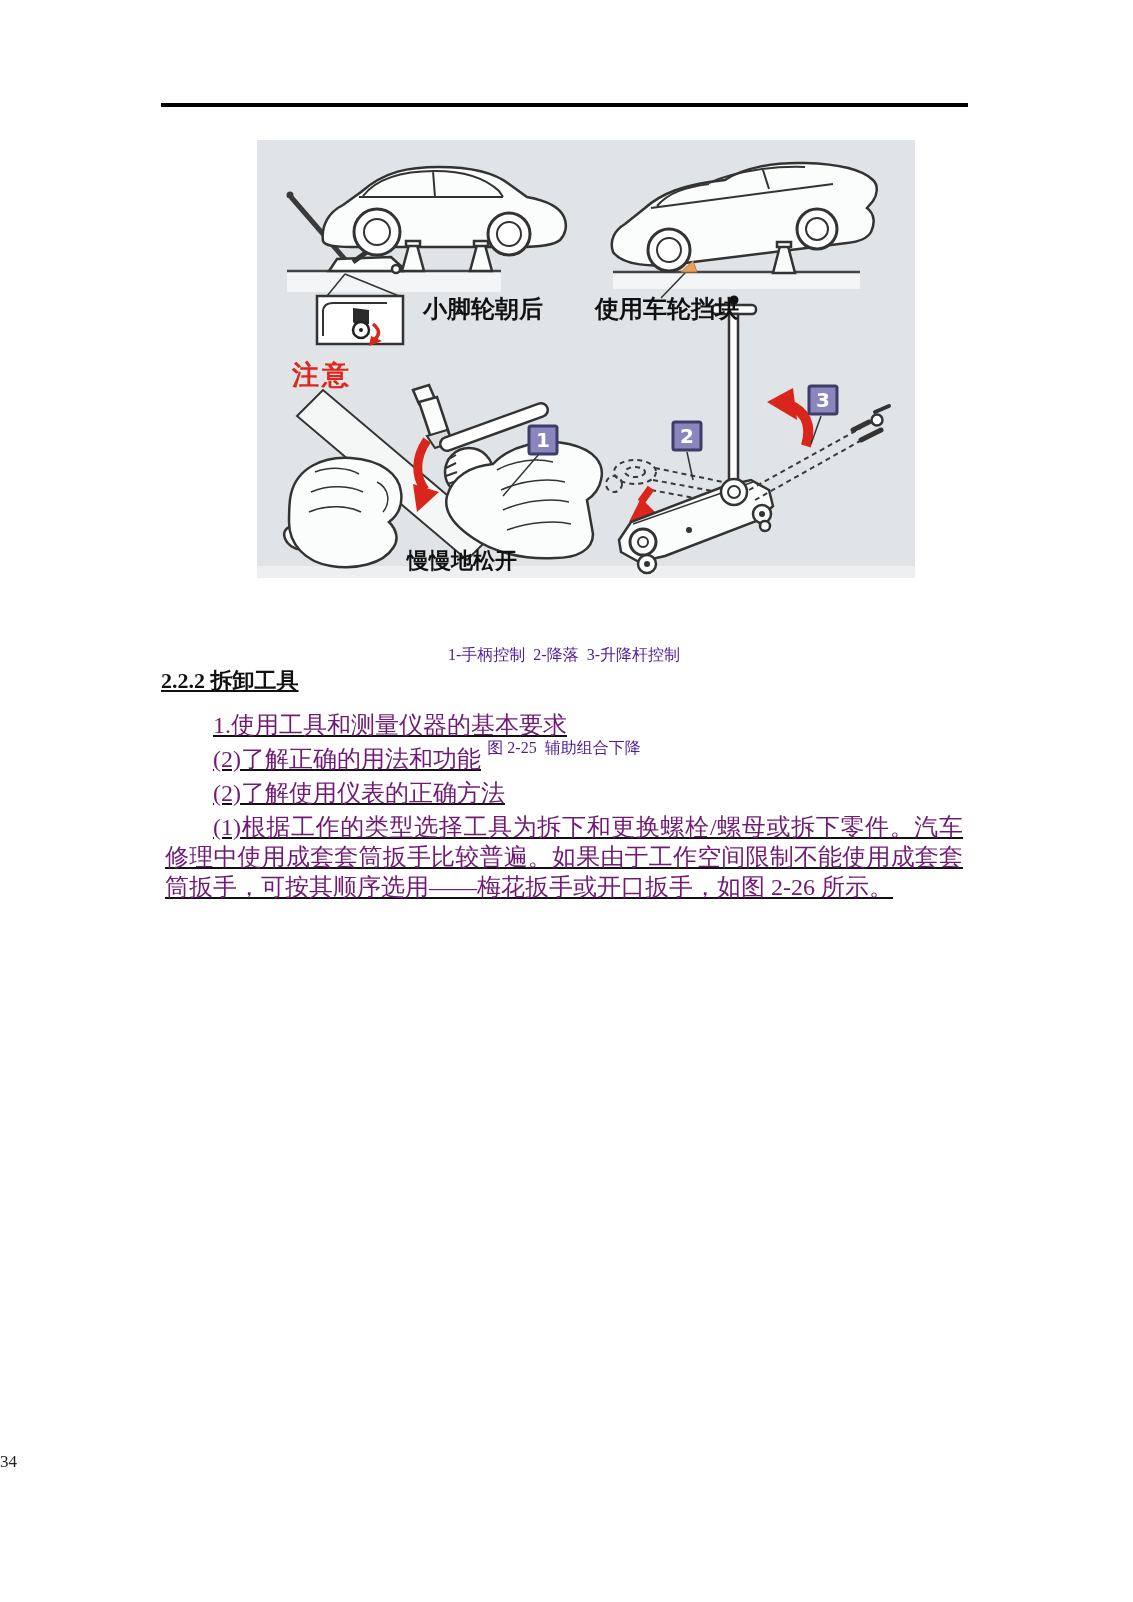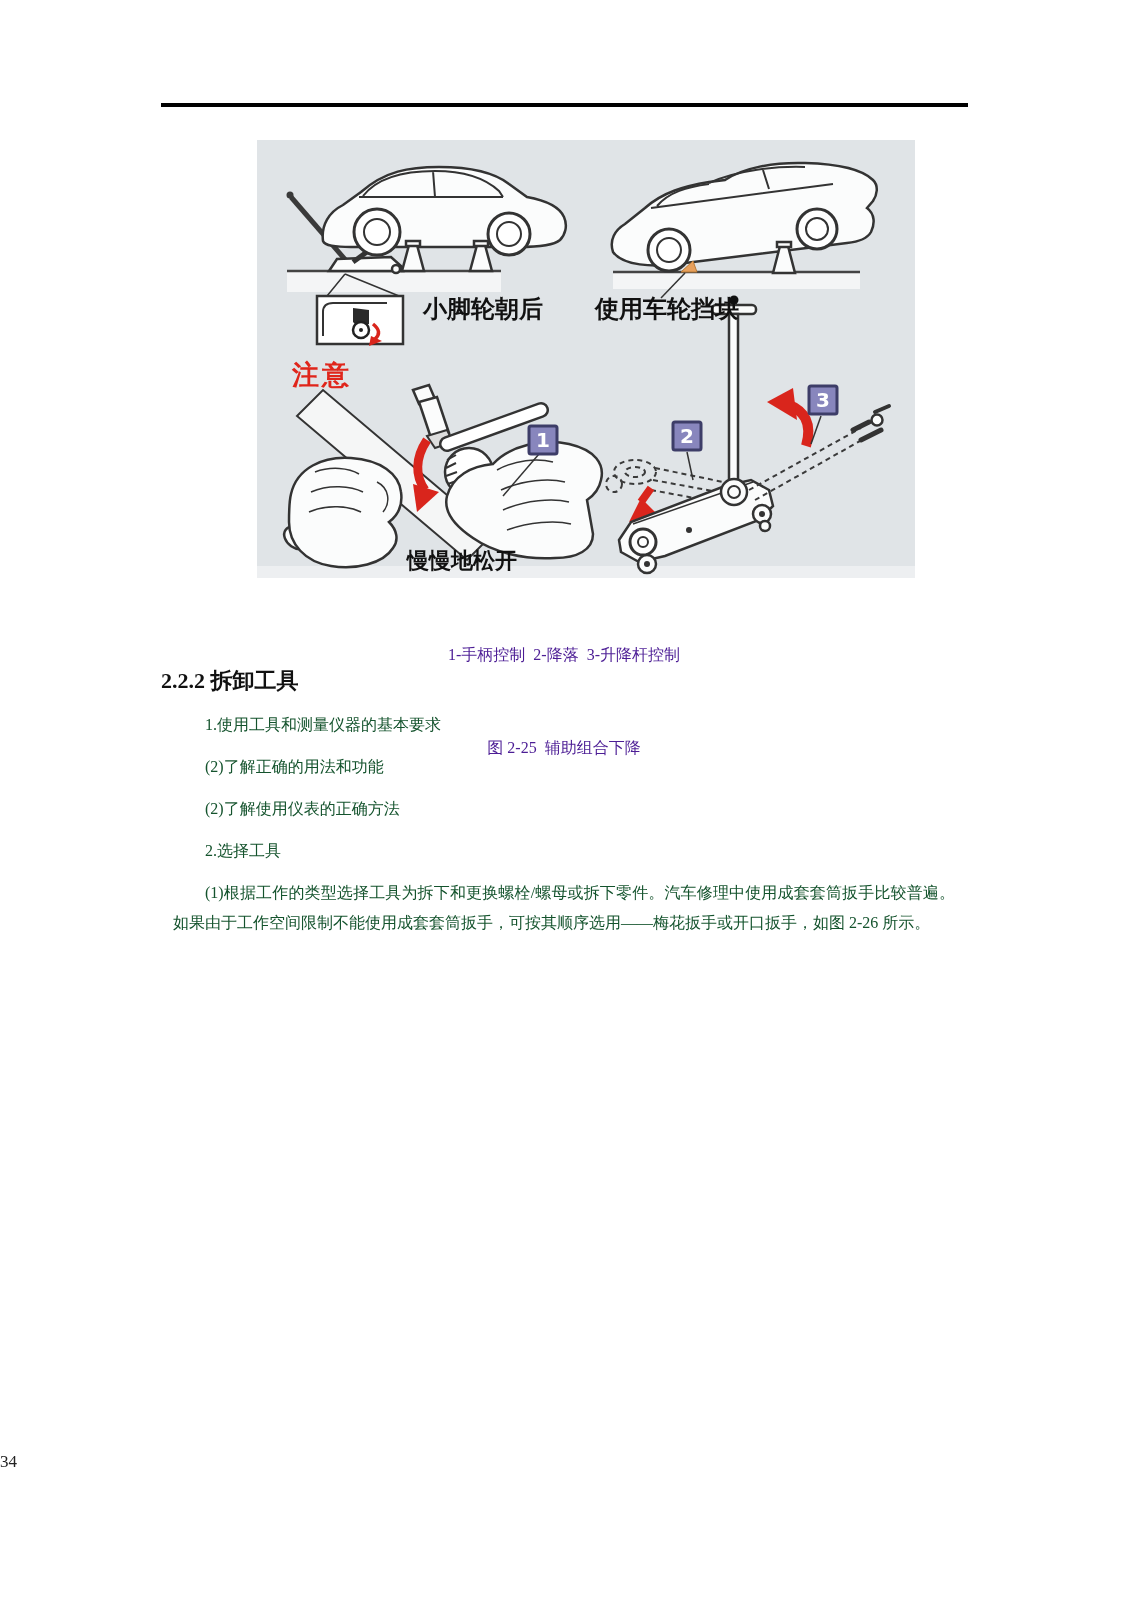--- a/index.html
+++ b/index.html
@@ -19,29 +19,29 @@
     position:absolute;left:257px;top:140px;
     width:658px;height:438px;
   }
   .figure-wrap svg{display:block;width:658px;height:438px;}
   .caption{
     position:absolute;left:161px;top:577px;width:806px;
     text-align:center;font-size:16px;line-height:31px;
     white-space:pre-wrap;color:#4c1d95;
   }
   .text-block{
-    position:absolute;left:161px;top:666px;width:806px;
+    position:absolute;left:161px;top:666px;width:806px;text-decoration:underline;
   }
   .section-heading{
     font-size:22px;font-weight:bold;line-height:30px;
     margin:0 0 14px 0;
   }
   .text-block p{
-    margin:12px;text-indent:2em;text-align:justify;
-    font-size:16px;line-height:30px;color:#14532d;
+    margin:4px;text-indent:2em;text-align:justify;
+    font-size:24px;line-height:30px;color:#701a75;
   }
   .page-number{
     position:absolute;left:0;top:1452px;width:100%;
     font-size:17px;color:#222;
   }
   
   .ln{fill:#fbfcfc;stroke:#333;stroke-width:2.5;}
   .ln2{fill:none;stroke:#333;stroke-width:2;}
   .thin{fill:none;stroke:#333;stroke-width:1.5;}
   .dash{fill:none;stroke:#3a3a3a;stroke-width:2;stroke-dasharray:5 4;}
@@ -200,19 +200,18 @@
   <div class="caption">
     <div>1-手柄控制  2-降落  3-升降杆控制</div>
     <div>图 2-25  辅助组合下降</div>
   </div>
 
   <div class="text-block">
     <h2 class="section-heading">2.2.2 拆卸工具</h2>
     <p>1.使用工具和测量仪器的基本要求</p>
     <p>(2)了解正确的用法和功能</p>
     <p>(2)了解使用仪表的正确方法</p>
-    <p>2.选择工具</p>
     <p>(1)根据工作的类型选择工具为拆下和更换螺栓/螺母或拆下零件。汽车修理中使用成套套筒扳手比较普遍。如果由于工作空间限制不能使用成套套筒扳手，可按其顺序选用——梅花扳手或开口扳手，如图 2-26 所示。</p>
   </div>
 
   <div class="page-number">34</div>
 
 </div>
 
 </body></html>

